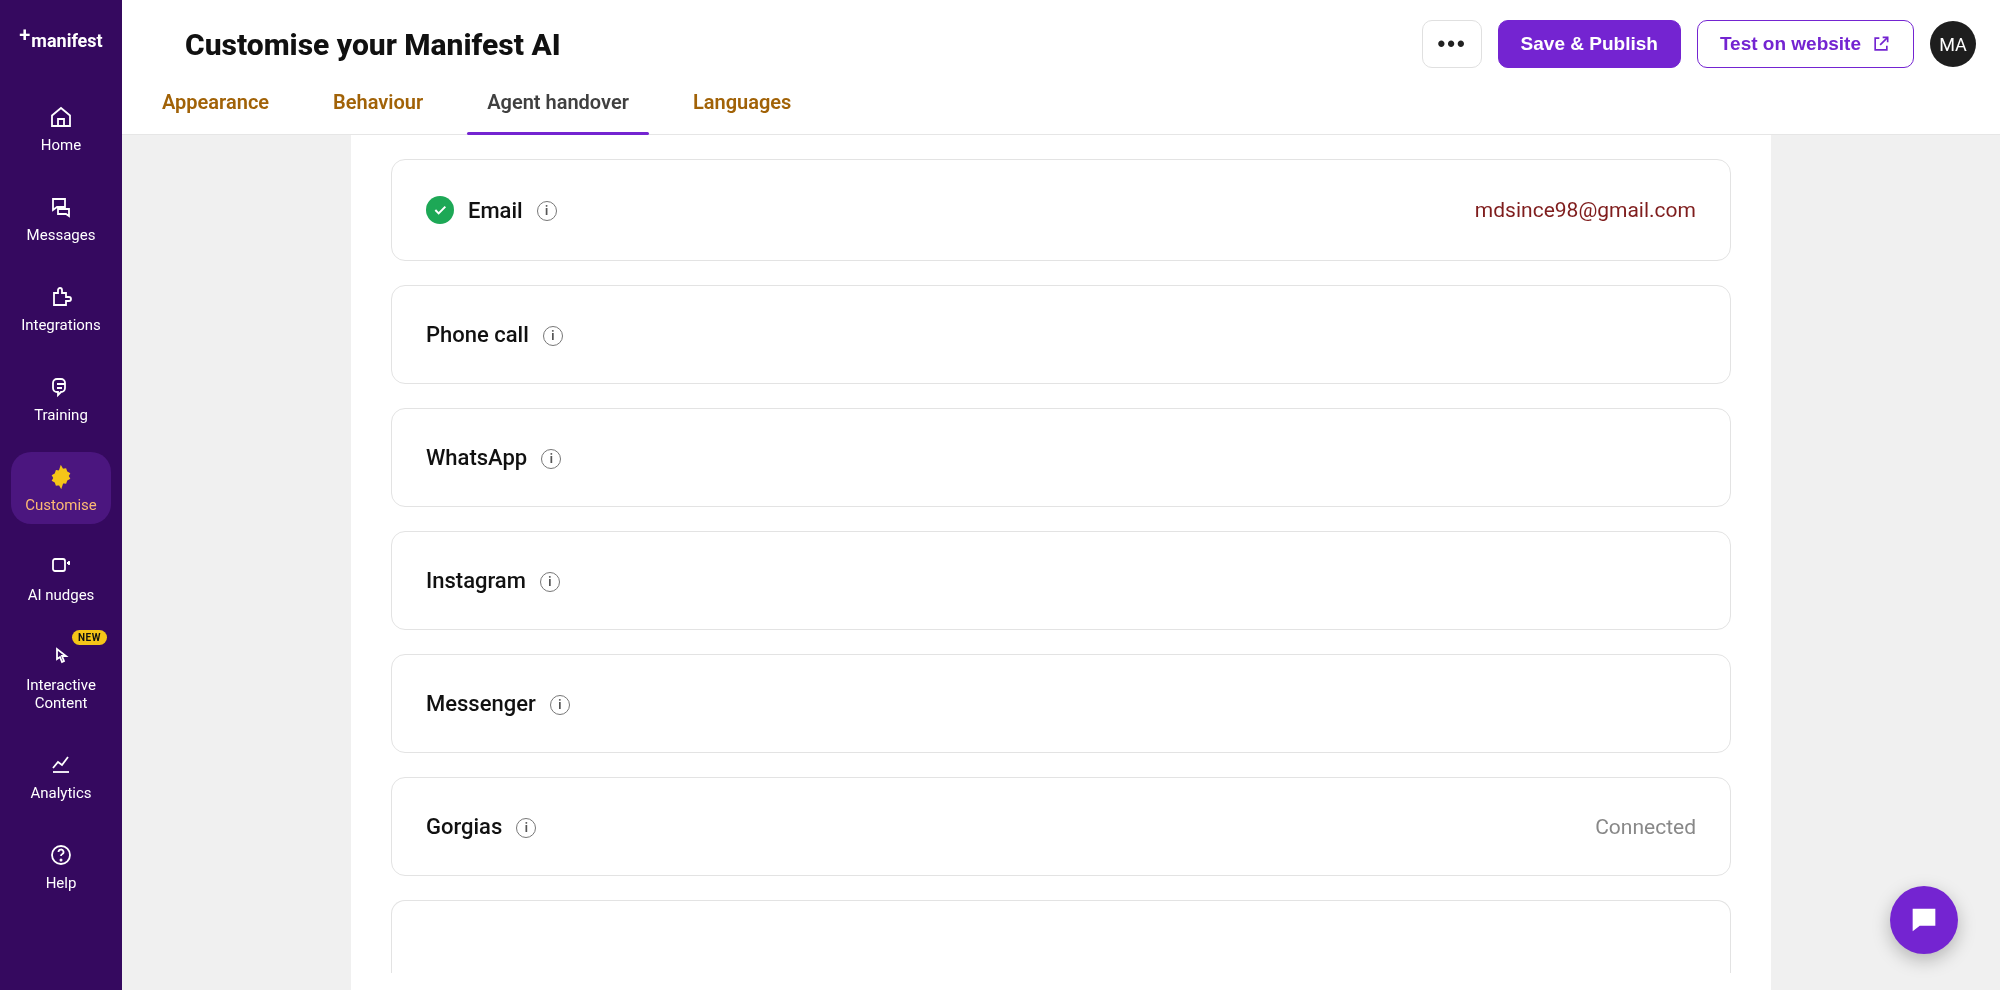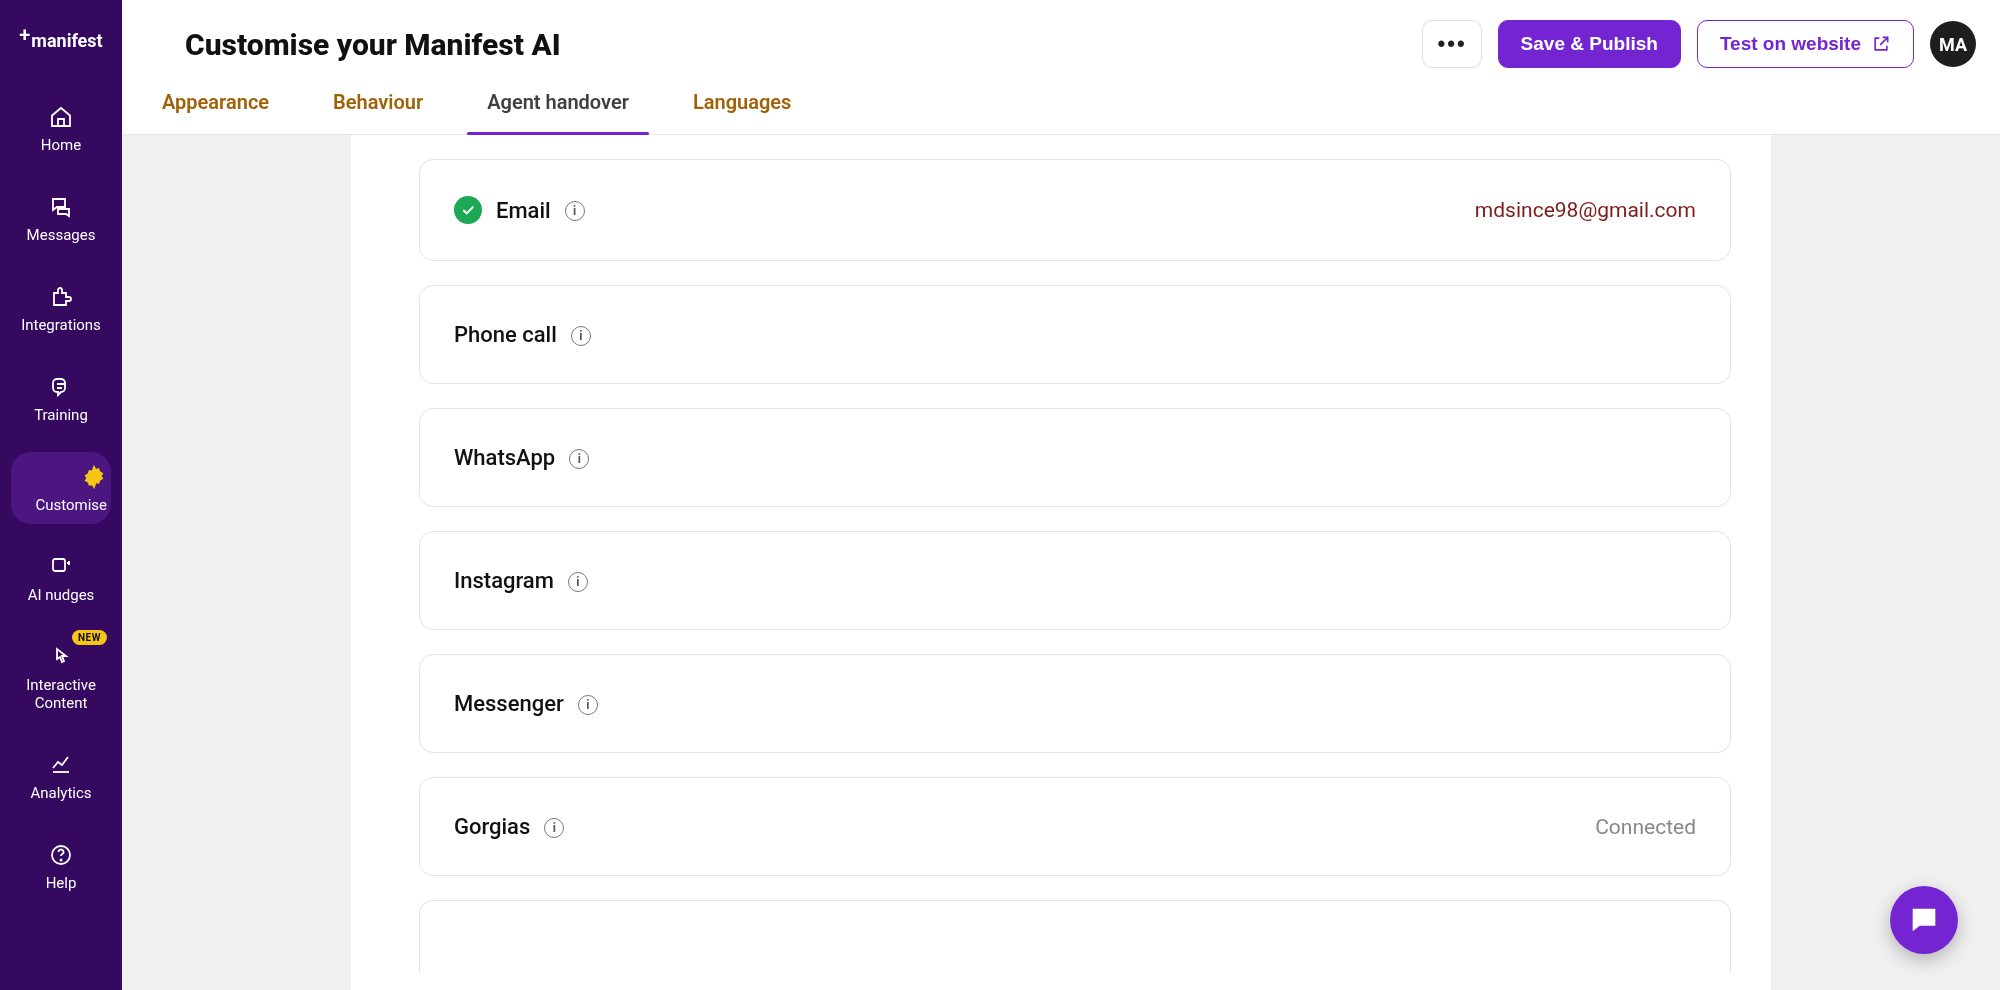--- a/index.html
+++ b/index.html
@@ -34,22 +34,21 @@
     justify-content: center;
     padding: 12px 4px 10px;
     color: #fff;
     font-size: 15px;
     cursor: pointer;
     text-align: center;
     position: relative;
   }
   .nav-item.active {
     background: #4b167f;
-    color: #ffffff;
-    align-items: flex-end;
+    color: #fdba74;
   }
   .nav-item .icon-wrap {
     height: 26px;
     display: flex;
     align-items: center;
     justify-content: center;
     margin-bottom: 6px;
   }
   .nav-item svg { stroke: currentColor; fill: none; stroke-width: 1.8; }
   .badge-new {
@@ -82,21 +81,21 @@
     padding: 12px 22px;
     cursor: pointer;
     display:flex; align-items:center; gap:10px;
     border:1.5px solid transparent;
   }
   .btn-icon-only { padding:10px 14px; border:1.5px solid #e0e0e0; background:#fff; color:#222;}
   .btn-outline { background:#fff; color:#7424d1; border-color:#7424d1; }
   .btn-solid { background:#7424d1; color:#fff; border-color:#7424d1; }
   .avatar {
     width:46px; height:46px; border-radius:50%; background:#1e1e1e; color:#fff;
-    display:flex; align-items:center; justify-content:center; font-weight:700; font-size:18px;
+    display:flex; align-items:center; justify-content:center; font-weight:400; font-size:18px;
   }
   .tabs { display:flex; gap:56px; padding-left:12px; }
   .tab {
     font-size: 20px; font-weight:600; color:#a16207;
     padding: 6px 4px 20px; cursor:pointer; position:relative;
   }
   .tab.active { color:#404040; }
   .tab.active::after {
     content:""; position:absolute; left:-16px; right:-16px; bottom:-1px;
     height:3px; background:#7424d1; border-radius:2px;
@@ -109,21 +108,20 @@
     width: 1420px;
     padding: 24px 40px 40px 40px;
     display:flex; flex-direction:column; gap:24px;
   }
   .channel-card {
     border:1.5px solid #e3e3e3;
     border-radius:14px;
     padding: 36px 34px;
     display:flex; align-items:center; justify-content:space-between;
     background:#fff;
-    margin-left:28px;
   }
   .channel-left { display:flex; align-items:center; gap:14px; }
   .check-pill {
     width:28px; height:28px; border-radius:50%; background:#1da856;
     display:flex; align-items:center; justify-content:center;
   }
   .channel-name { font-size:22px; font-weight:500; color:#111; }
   .info-icon {
     width:20px; height:20px; border:1.6px solid #777; border-radius:50%;
     display:inline-flex; align-items:center; justify-content:center;

